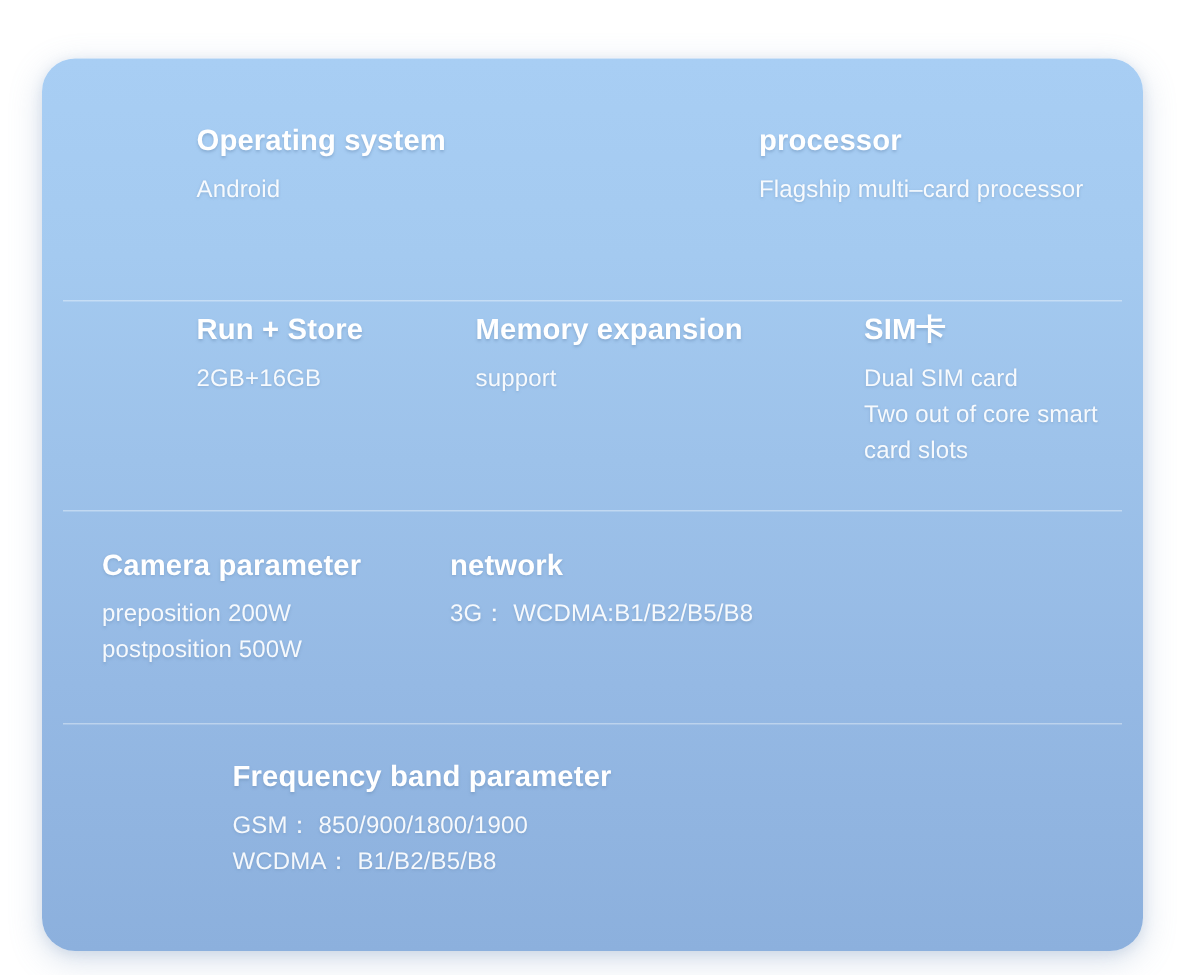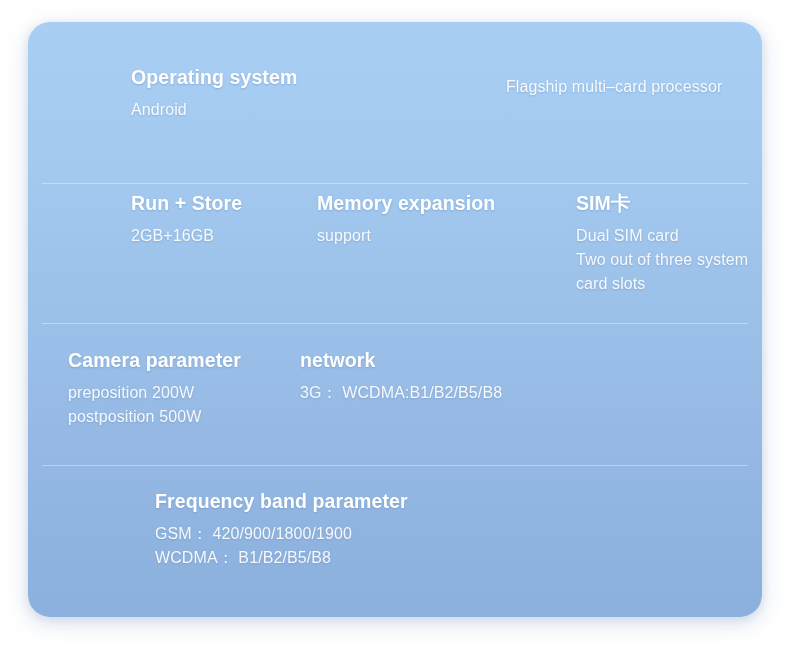--- a/index.html
+++ b/index.html
@@ -10,21 +10,21 @@
   body {
     width: 790px;
     height: 650px;
     font-family: "Liberation Sans", "DejaVu Sans", sans-serif;
     overflow: hidden;
   }
 
   #spec-card {
     position: absolute;
     left: 28px;
-    top: 22px;
+    top: 39px;
     width: 734px;
     height: 595px;
     border-radius: 22px;
     background: linear-gradient(180deg,
                 #a8cef4 0%,
                 #a4caf0 22%,
                 #9dc2ea 45%,
                 #95b9e4 70%,
                 #8cb0dd 100%);
     box-shadow: 0 6px 22px rgba(120,150,190,0.30),
@@ -111,20 +111,21 @@
 
   <div class="section" id="section-os">
     <div class="cols">
       <div class="col c-os-1">
         <div class="head">Operating system</div>
         <div class="body-block">
           <div class="body-line">Android</div>
         </div>
       </div>
       <div class="col c-os-2">
+        <div class="head">processor</div>
         <div class="body-block">
           <div class="body-line">Flagship multi–card processor</div>
         </div>
       </div>
     </div>
   </div>
 
   <div class="divider" id="divider-1"></div>
 
   <div class="section" id="section-memory">
@@ -138,21 +139,21 @@
       <div class="col c-mem-2">
         <div class="head">Memory expansion</div>
         <div class="body-block">
           <div class="body-line">support</div>
         </div>
       </div>
       <div class="col c-mem-3">
         <div class="head">SIM卡</div>
         <div class="body-block">
           <div class="body-line">Dual SIM card</div>
-          <div class="body-line">Two out of three system</div>
+          <div class="body-line">Two out of core smart</div>
           <div class="body-line">card slots</div>
         </div>
       </div>
     </div>
   </div>
 
   <div class="divider" id="divider-2"></div>
 
   <div class="section" id="section-camera">
     <div class="cols">
@@ -172,20 +173,20 @@
     </div>
   </div>
 
   <div class="divider" id="divider-3"></div>
 
   <div class="section" id="section-frequency">
     <div class="cols">
       <div class="col c-freq-1">
         <div class="head">Frequency band parameter</div>
         <div class="body-block">
-          <div class="body-line">GSM： 420/900/1800/1900</div>
+          <div class="body-line">GSM： 850/900/1800/1900</div>
           <div class="body-line">WCDMA： B1/B2/B5/B8</div>
         </div>
       </div>
     </div>
   </div>
 
 </div>
 
 </body></html>

